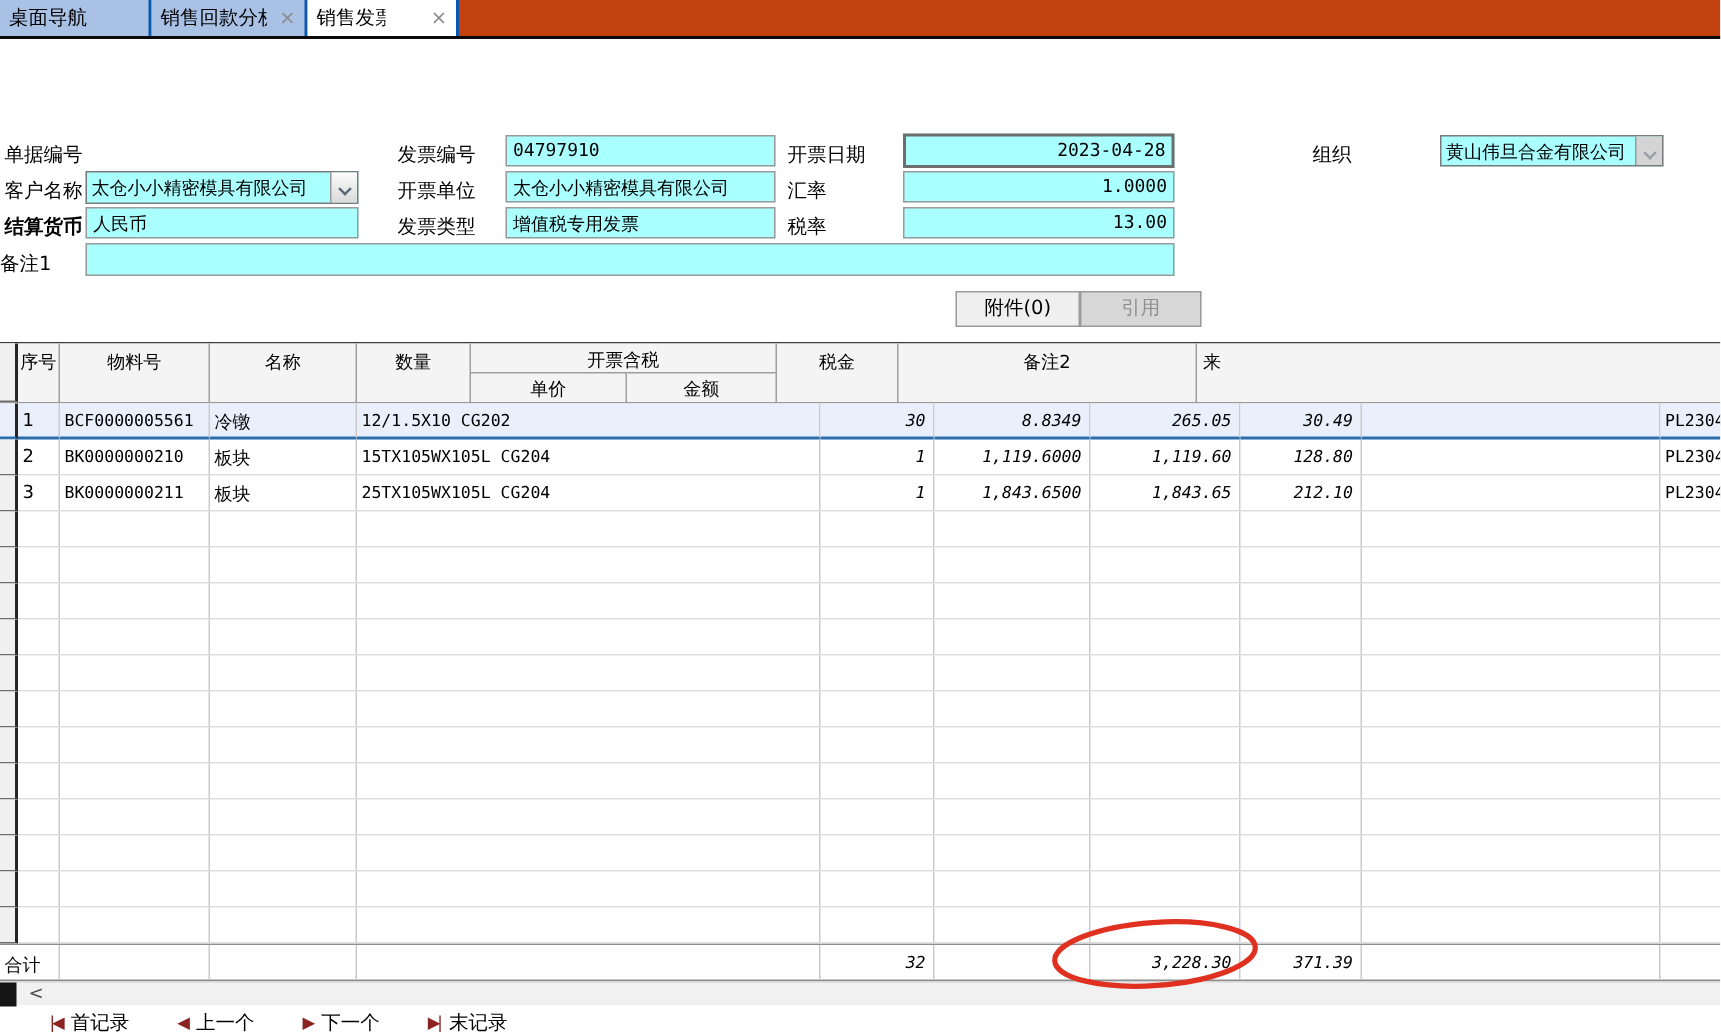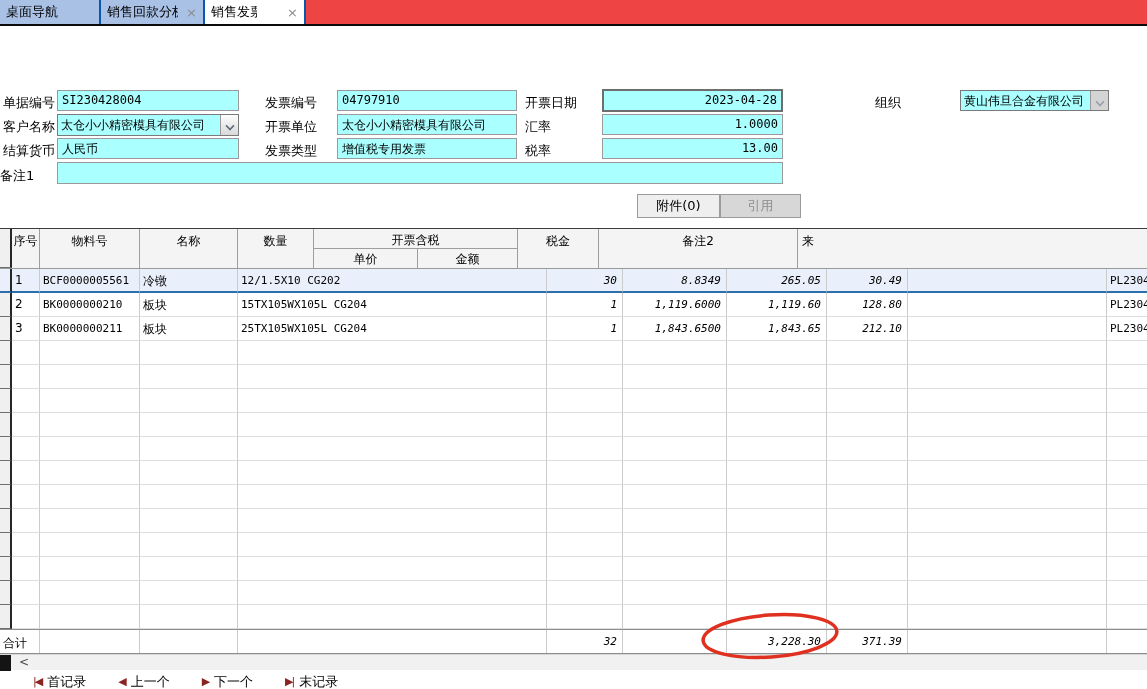--- a/index.html
+++ b/index.html
@@ -2,21 +2,21 @@
 <html><head>
 <meta charset="utf-8">
 <style>
   * { margin:0; padding:0; box-sizing:border-box; }
   html,body { width:1147px; height:689px; overflow:hidden; background:#fff;
               font-family:"DejaVu Sans", sans-serif; color:#000; }
   #app { position:relative; width:1147px; height:689px; background:#fff; overflow:hidden; }
 
   
   .tabstrip { position:absolute; left:0; top:0; width:1147px; height:26px;
-              background:#ef4444; border-bottom:2px solid #0a0a0a; display:flex; }
+              background:#c2410c; border-bottom:2px solid #0a0a0a; display:flex; }
   .tab { height:24px; margin-top:0; padding:0 6px; display:flex; align-items:center;
          font-size:13px; background:#aac1e6; border-right:2px solid #0a57b0; cursor:default; }
   .tab .lbl { white-space:nowrap; overflow:hidden; }
   .tab.active { background:#ffffff; }
   .tab .close { margin-left:auto; padding-left:8px; color:#8a8a8a; font-size:13px; }
   .tab1 { width:101px; }
   .tab2 { width:104px; }
   .tab3 { width:101px;gap:22px; }
 
   
@@ -116,31 +116,30 @@
       <span class="close">×</span>
     </div>
     <div class="tab tab3 active">
       <span class="lbl">销售发票</span>
       <span class="close">×</span>
     </div>
   </div>
 
   <div class="flabel" style="left:3px;top:94px;">单据编号</div>
   <div class="flabel" style="left:3px;top:118px;">客户名称</div>
-  <div class="flabel" style="left:3px;top:142px;">结算货币</div>
+  <div class="flabel" style="left:3px;top:142px;font-weight:bold;">结算货币</div>
   <div class="flabel" style="left:0;top:167px;">备注1</div>
   <div class="flabel" style="left:265px;top:94px;">发票编号</div>
   <div class="flabel" style="left:265px;top:118px;">开票单位</div>
   <div class="flabel" style="left:265px;top:142px;">发票类型</div>
   <div class="flabel" style="left:525px;top:94px;">开票日期</div>
   <div class="flabel" style="left:525px;top:118px;">汇率</div>
   <div class="flabel" style="left:525px;top:142px;">税率</div>
   <div class="flabel" style="left:875px;top:94px;">组织</div>
 
-  <div class="ffield" style="left:57px;top:90px;width:182px;height:21px;">SI230428004</div>
 
   <div class="combo" style="left:57px;top:114px;width:182px;height:22px;">
     <div class="cval">太仓小小精密模具有限公司</div>
     <div class="cbtn"></div>
   </div>
 
   <div class="ffield cn" style="left:57px;top:138px;width:182px;height:21px;">人民币</div>
   <div class="ffield" style="left:337px;top:90px;width:180px;height:21px;">04797910</div>
   <div class="ffield cn" style="left:337px;top:114px;width:180px;height:21px;">太仓小小精密模具有限公司</div>
   <div class="ffield cn" style="left:337px;top:138px;width:180px;height:21px;">增值税专用发票</div>

